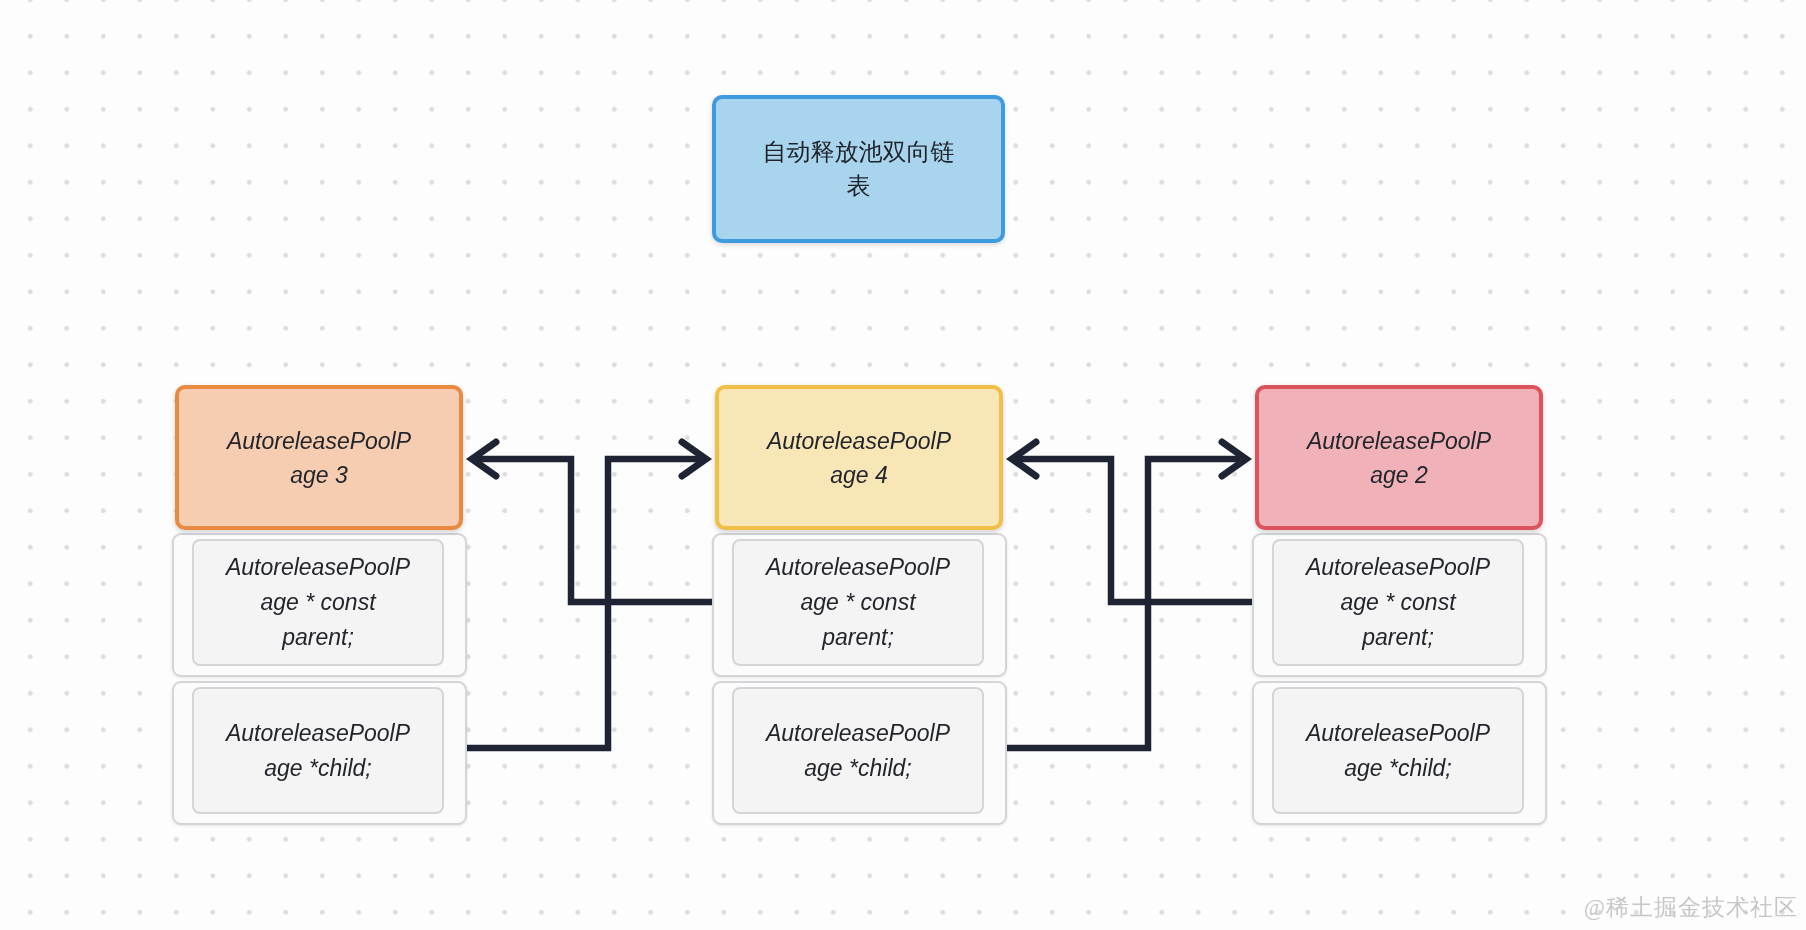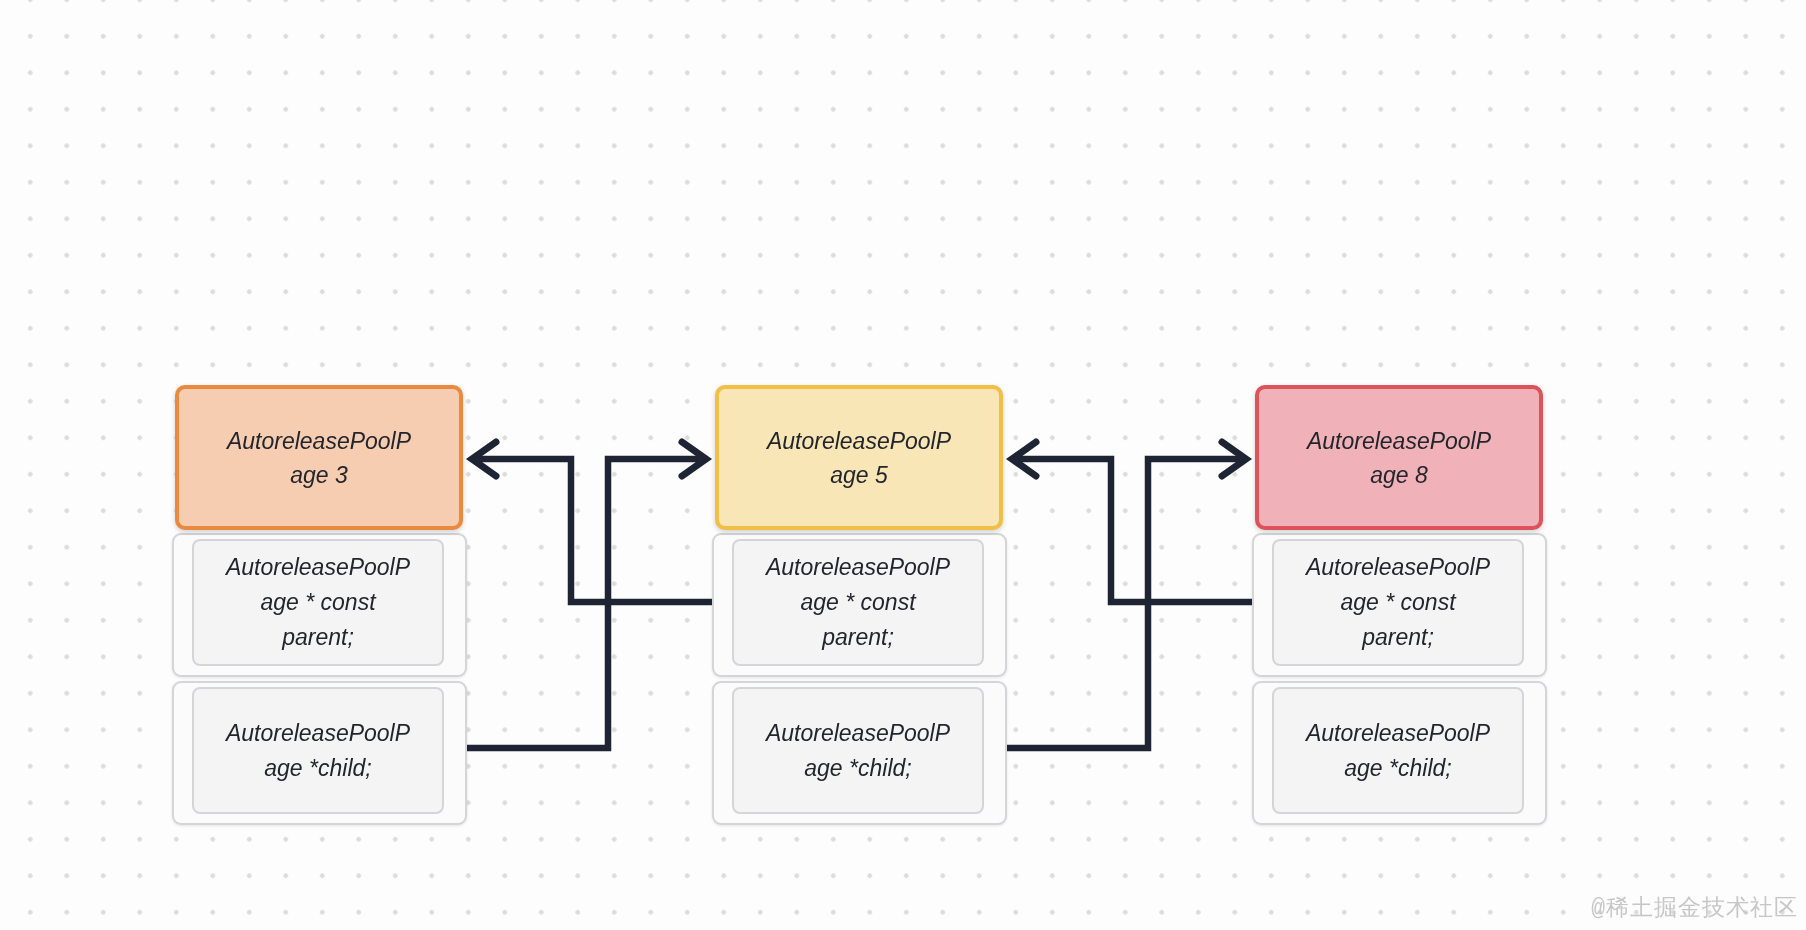--- a/index.html
+++ b/index.html
@@ -43,21 +43,21 @@
   .row-inner{
     position:absolute;left:18px;right:21px;top:4px;bottom:9px;
     box-sizing:border-box;border:2.5px solid #d4d5d9;border-radius:8px;
     background:#f4f4f5;
     display:flex;flex-direction:column;justify-content:center;align-items:center;
   }
   .row-inner .fline{font-size:23px;line-height:35px;font-weight:500;color:#22252b;text-align:center;white-space:nowrap;}
 
   .watermark{
     position:absolute;right:8px;bottom:7px;z-index:7;
-    font-family:Liberation Mono, monospace;
+    font-family:Liberation Serif, serif;
     font-size:23px;letter-spacing:1px;
   }
 </style>
 </head>
 <body>
 
 <div class="diagram">
 
   <svg class="connectors" width="1806" height="930" viewBox="0 0 1806 930">
     <g fill="none" stroke-width="6.5" stroke-linecap="butt" stroke-linejoin="miter" stroke="#1e2433">
@@ -69,20 +69,24 @@
       <path d="M682,442 L706,459 L682,476" stroke-width="7" stroke-linecap="round"></path>
 
       <path d="M1252,602 H1111 V459 H1018"></path>
       <path d="M1036,442 L1012,459 L1036,476" stroke-width="7" stroke-linecap="round"></path>
 
       <path d="M1007,748 H1148 V459 H1240"></path>
       <path d="M1222,442 L1246,459 L1222,476" stroke-width="7" stroke-linecap="round"></path>
     </g>
   </svg>
 
+  <div class="title-box" style="border-color: rgb(63, 155, 223); background-color: rgb(168, 212, 238);">
+    <div class="tline">自动释放池双向链</div>
+    <div class="tline">表</div>
+  </div>
 
   <div class="column" style="left:172px">
     <div class="page-header" style="border-color: rgb(234, 138, 64); background-color: rgb(247, 205, 178);">
       <div class="hline">AutoreleasePoolP</div>
       <div class="hline">age 3</div>
     </div>
     <div class="row row-parent">
       <div class="row-inner">
         <div class="fline">AutoreleasePoolP</div>
         <div class="fline">age * const</div>
@@ -93,41 +97,41 @@
       <div class="row-inner">
         <div class="fline">AutoreleasePoolP</div>
         <div class="fline">age *child;</div>
       </div>
     </div>
   </div>
 
   <div class="column" style="left:712px">
     <div class="page-header" style="border-color: rgb(241, 191, 69); background-color: rgb(248, 230, 183);">
       <div class="hline">AutoreleasePoolP</div>
-      <div class="hline">age 5</div>
+      <div class="hline">age 4</div>
     </div>
     <div class="row row-parent">
       <div class="row-inner">
         <div class="fline">AutoreleasePoolP</div>
         <div class="fline">age * const</div>
         <div class="fline">parent;</div>
       </div>
     </div>
     <div class="row row-child">
       <div class="row-inner">
         <div class="fline">AutoreleasePoolP</div>
         <div class="fline">age *child;</div>
       </div>
     </div>
   </div>
 
   <div class="column" style="left:1252px">
     <div class="page-header" style="border-color: rgb(220, 83, 92); background-color: rgb(240, 178, 184);">
       <div class="hline">AutoreleasePoolP</div>
-      <div class="hline">age 8</div>
+      <div class="hline">age 2</div>
     </div>
     <div class="row row-parent">
       <div class="row-inner">
         <div class="fline">AutoreleasePoolP</div>
         <div class="fline">age * const</div>
         <div class="fline">parent;</div>
       </div>
     </div>
     <div class="row row-child">
       <div class="row-inner">

